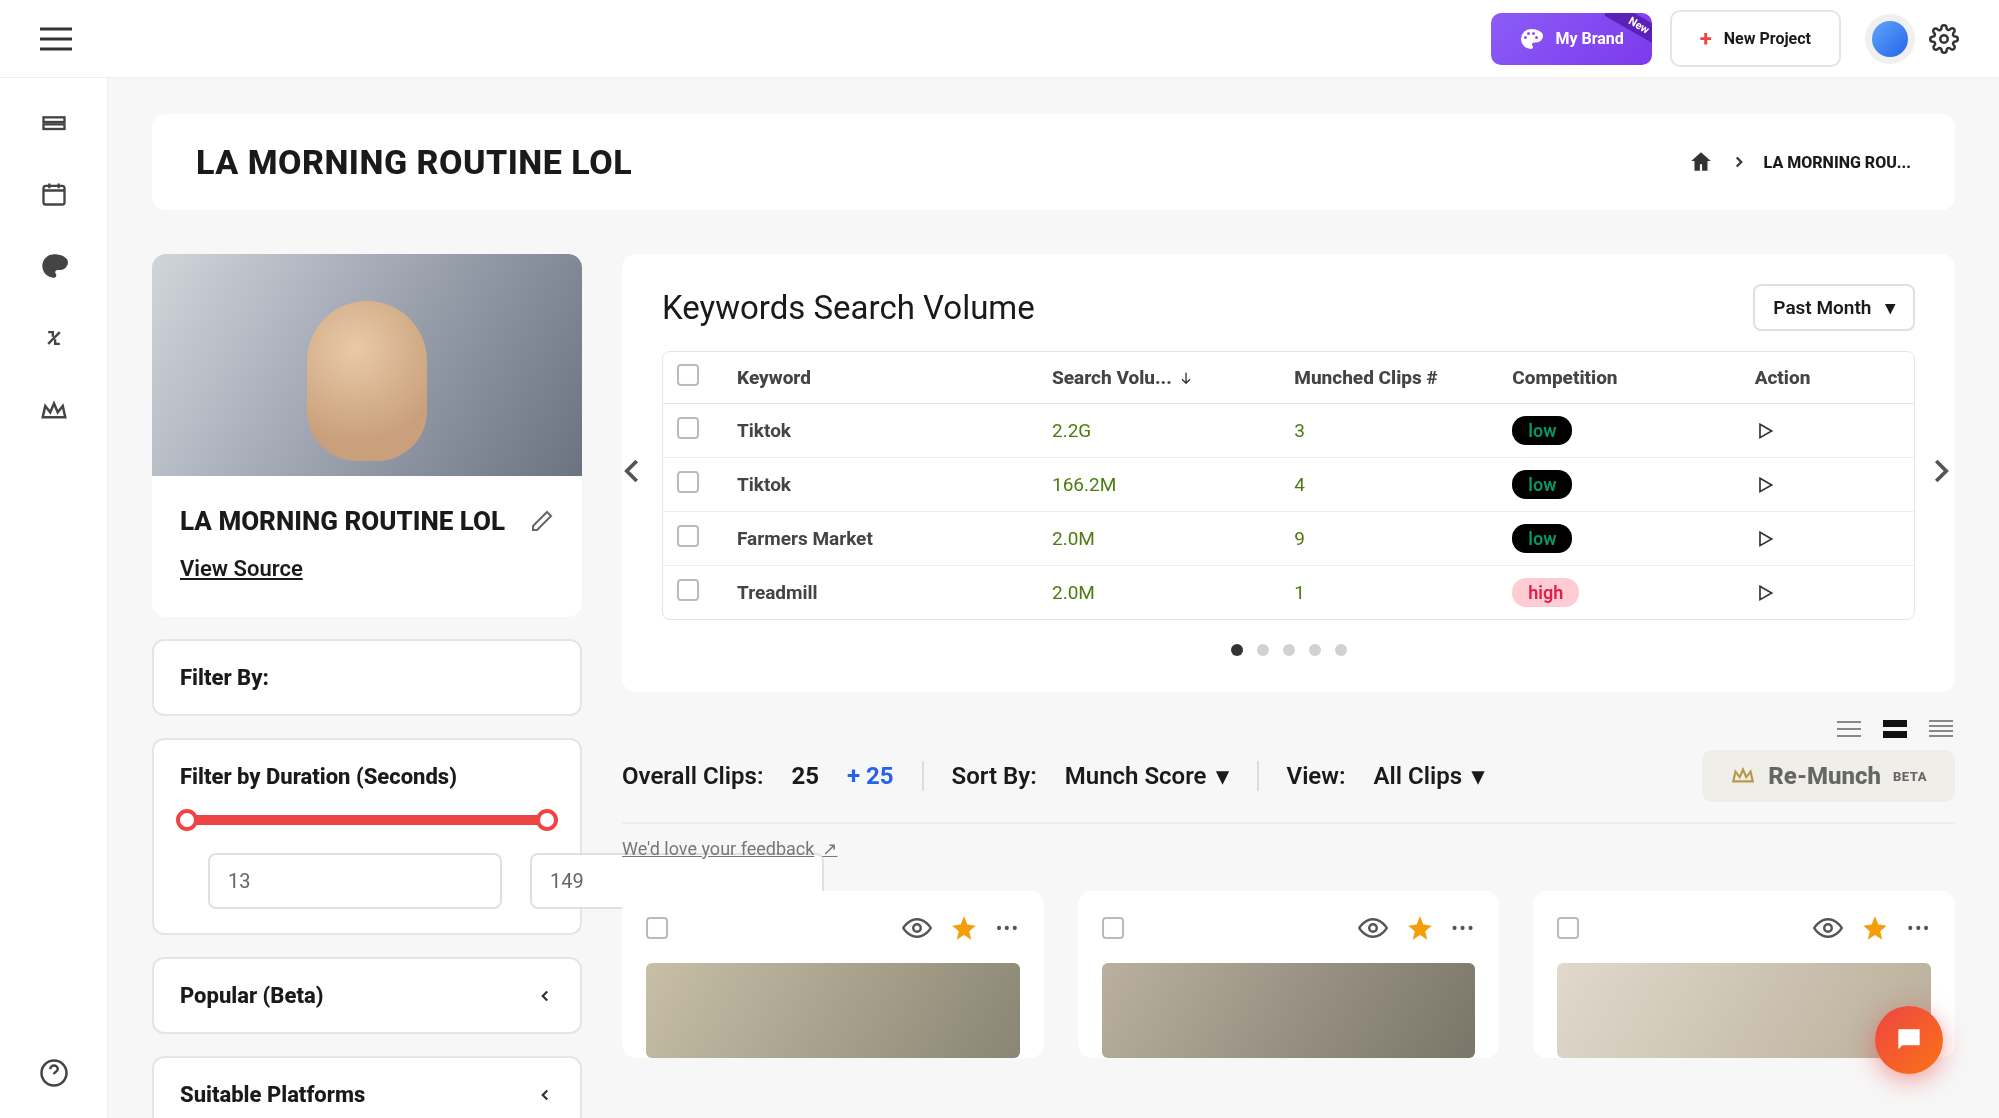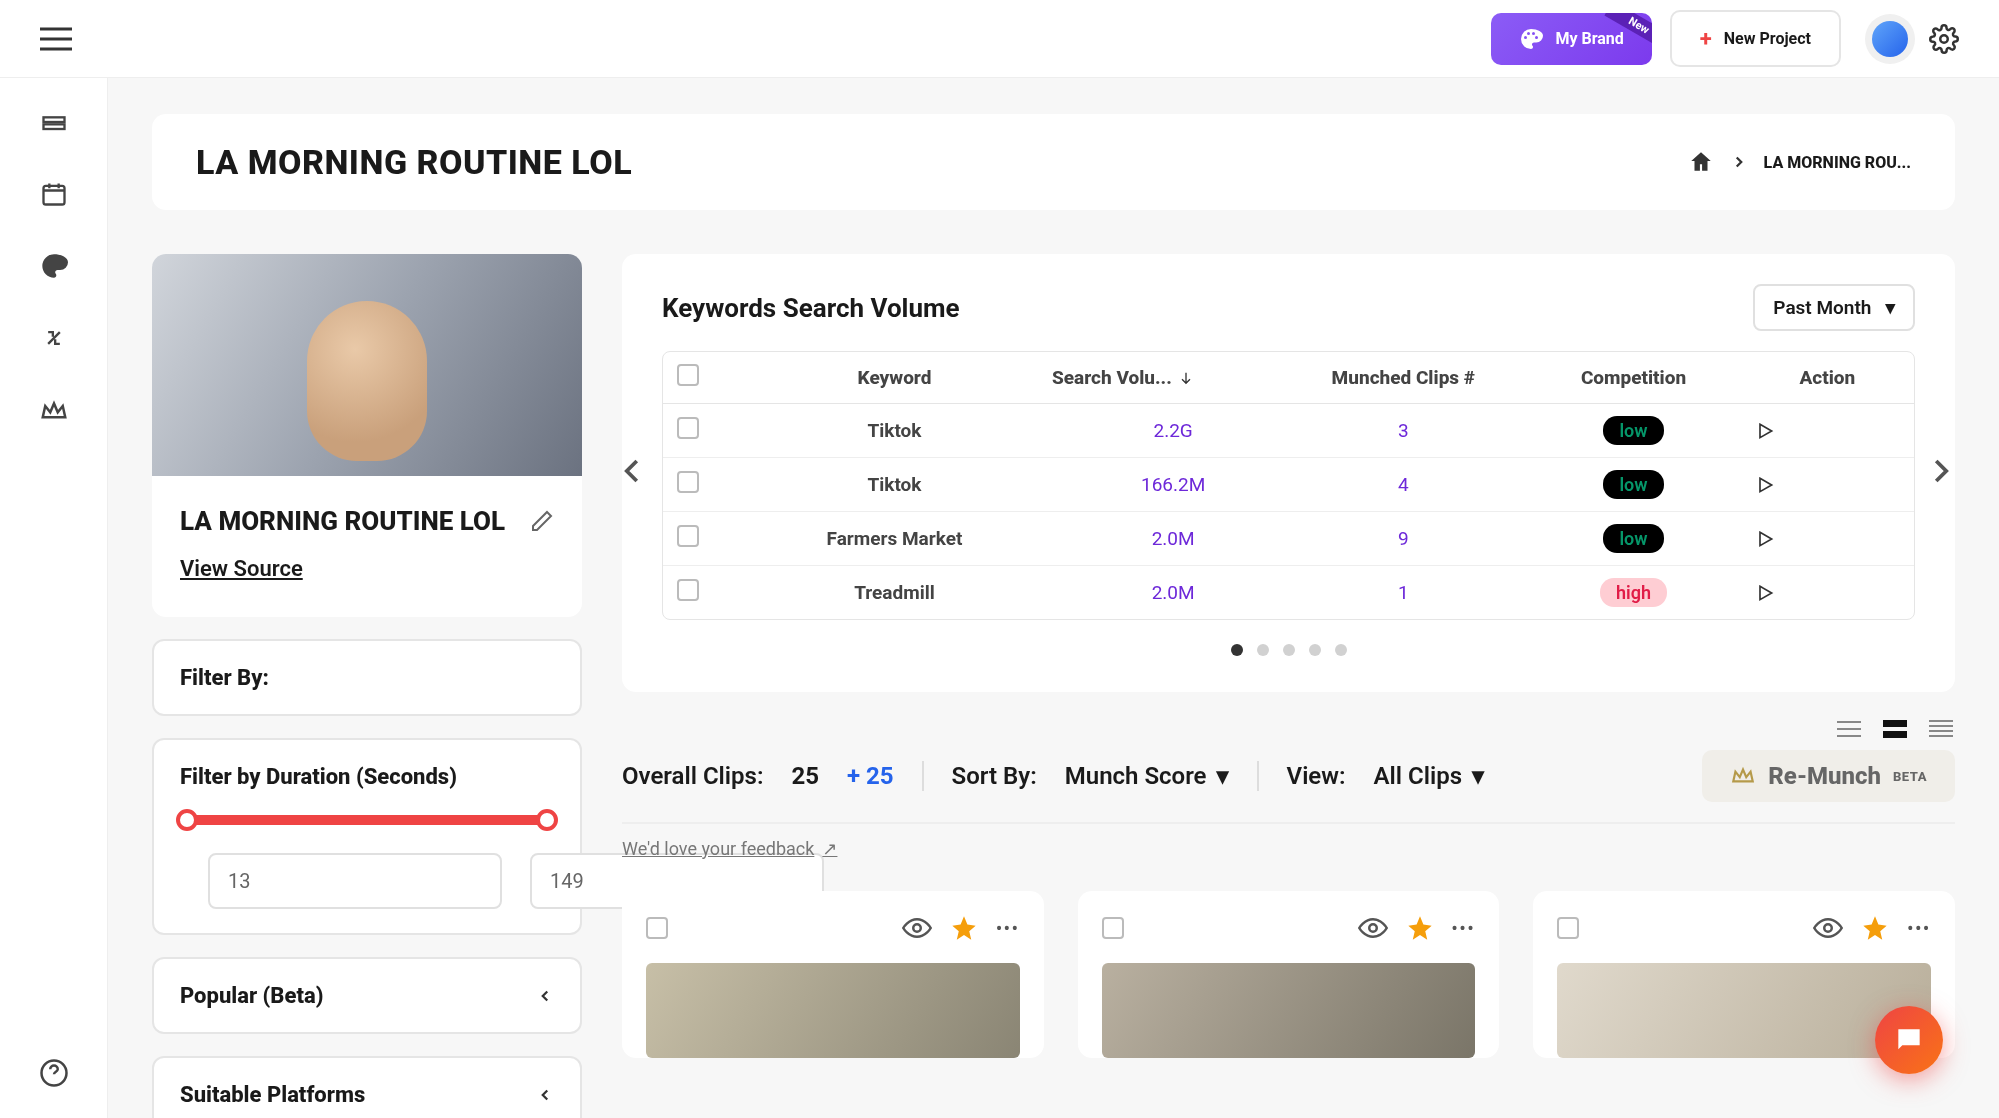--- a/index.html
+++ b/index.html
@@ -44,31 +44,31 @@
 .dur-inputs { display: flex; gap: 28px; margin-left: 28px; }
 .dur-inputs input { flex: 1; border: 2px solid #e0e0e0; border-radius: 8px; padding: 14px 18px; font-size: 20px; color: #666; background:#fff; }
 .acc-row { display: flex; align-items: center; }
 .chev { margin-left: auto; cursor: pointer; }
 
 .right-col { flex: 1; position: relative; }
 .carousel { background: #fff; border-radius: 14px; padding: 30px 40px 36px; position: relative; }
 .carousel-arrow { position: absolute; top: 50%; transform: translateY(-50%); width: 34px; height: 34px; cursor: pointer; color: #555; }
 .ca-left { left: -4px; } .ca-right { right: -4px; }
 .carousel-head { display: flex; align-items: center; margin-bottom: 20px; }
-.carousel-head h3 { font-size: 26px; font-weight: 700; }
+.carousel-head h3 { font-size: 33px; font-weight: 400; }
 .period-select { margin-left: auto; border: 2px solid #e0e0e0; border-radius: 8px; padding: 10px 18px; font-size: 19px; font-weight: 600; display: flex; align-items: flex-end; gap: 14px; cursor: pointer; }
 .kw-table { border: 1px solid #e5e5e5; border-radius: 8px; overflow: hidden; }
 .kw-row { display: grid; grid-template-columns: 60px 1.3fr 1fr .9fr 1fr .6fr; align-items: center; padding: 12px 14px; font-size: 19px; }
 .kw-head { font-weight: 800; border-bottom: 1px solid #e5e5e5; }
 .kw-head .sort { display: inline-flex; align-items: center; gap: 6px; }
 .kw-body .kw-row { border-top: 1px solid #eee; }
 .kw-body .kw-row:first-child { border-top: none; }
-.kw-cell { text-align: center; color: #444; }
+.kw-cell { color: #444; }
 .kw-cell.name { font-weight: 700; }
-.kw-cell.vol, .kw-cell.cnt { color: #6d28d9; }
+.kw-cell.vol, .kw-cell.cnt { color: #4d7c0f; }
 .chk { width: 22px; height: 22px; border: 2px solid #bbb; border-radius: 4px; display: inline-block; cursor: pointer; }
 .pill { display: inline-block; padding: 4px 16px; border-radius: 14px; font-weight: 600; font-size: 18px; }
 .pill.low { background: #000000; color: #059669; }
 .pill.high { background: #fecdd3; color: #e11d48; }
 .play { cursor: pointer; }
 .dots { display: flex; gap: 14px; justify-content: center; margin-top: 24px; }
 .dot { width: 12px; height: 12px; border-radius: 50%; background: #d1d1d1; cursor: pointer; }
 .dot.active { background: #333; }
 
 .toolbar-row { display: flex; justify-content: flex-end; gap: 18px; margin: 26px 0 10px; align-items:center; }

